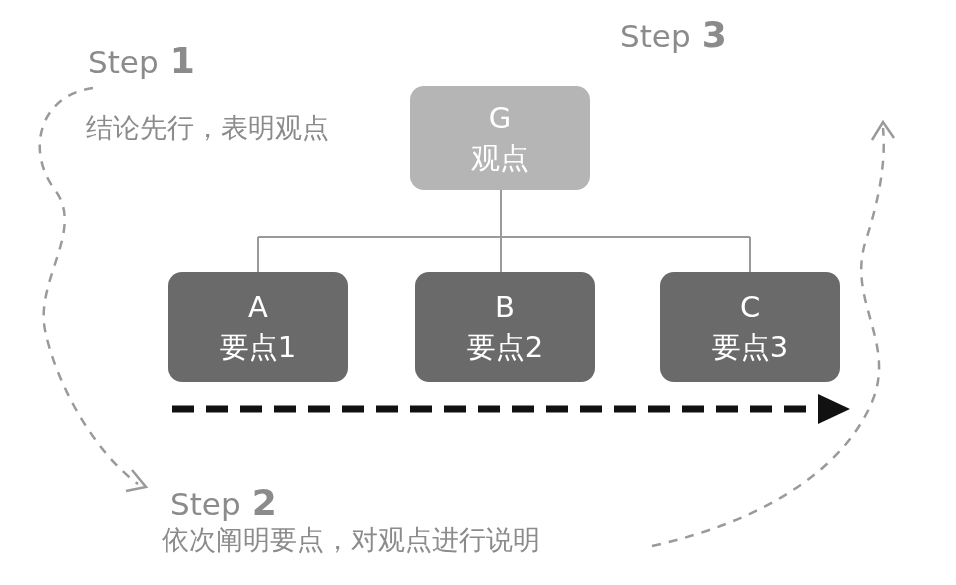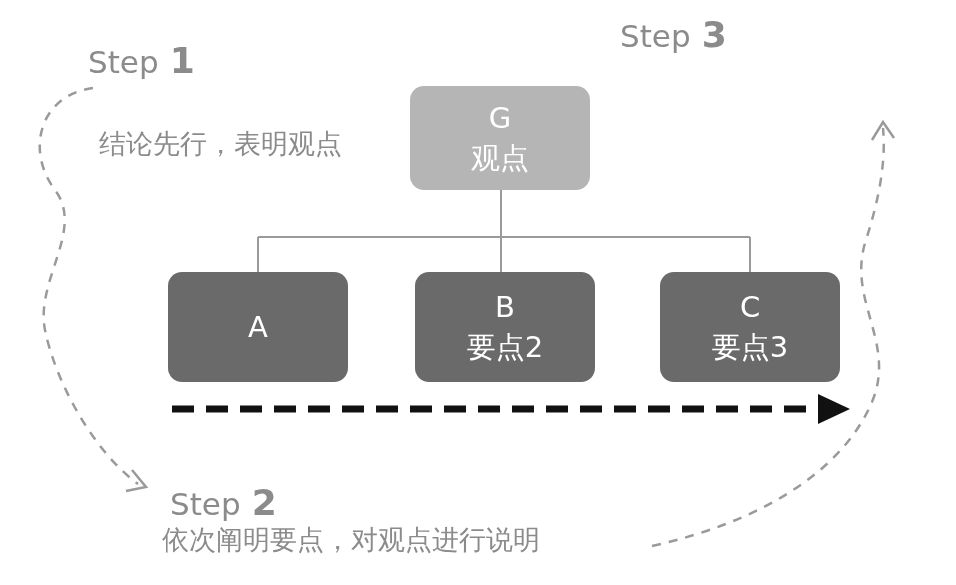--- a/index.html
+++ b/index.html
@@ -64,21 +64,21 @@
     margin-left: 6px;
     vertical-align: baseline;
   }
   .step-desc {
     position: absolute;
     color: #8b8b8b;
     font-size: 27px;
     white-space: nowrap;
   }
   .step1-label { left: 88px;  top: 40px; }
-  .step1-desc  { left: 99px;  top: 110px; margin-top: 16px; }
+  .step1-desc  { left: 86px;  top: 110px; }
   .step2-label { left: 170px; top: 482px; }
   .step2-desc  { left: 162px; top: 522px; }
   .step3-label { left: 620px; top: 14px; }
   .step3-desc  { left: 618px; top: 64px; }
 </style>
 </head>
 <body>
 
 <div class="canvas">
 
@@ -96,20 +96,21 @@
     <path d="M 872 140 L 883 122 L 894 138" stroke="#9a9a9a" stroke-width="2.5" fill="none"></path>
   </svg>
 
   <div class="node root-node">
     <div class="letter">G</div>
     <div class="label">观点</div>
   </div>
 
   <div class="node child-node child-a">
     <div class="letter">A</div>
+    <div class="label">要点1</div>
   </div>
   <div class="node child-node child-b">
     <div class="letter">B</div>
     <div class="label">要点2</div>
   </div>
   <div class="node child-node child-c">
     <div class="letter">C</div>
     <div class="label">要点3</div>
   </div>
 

